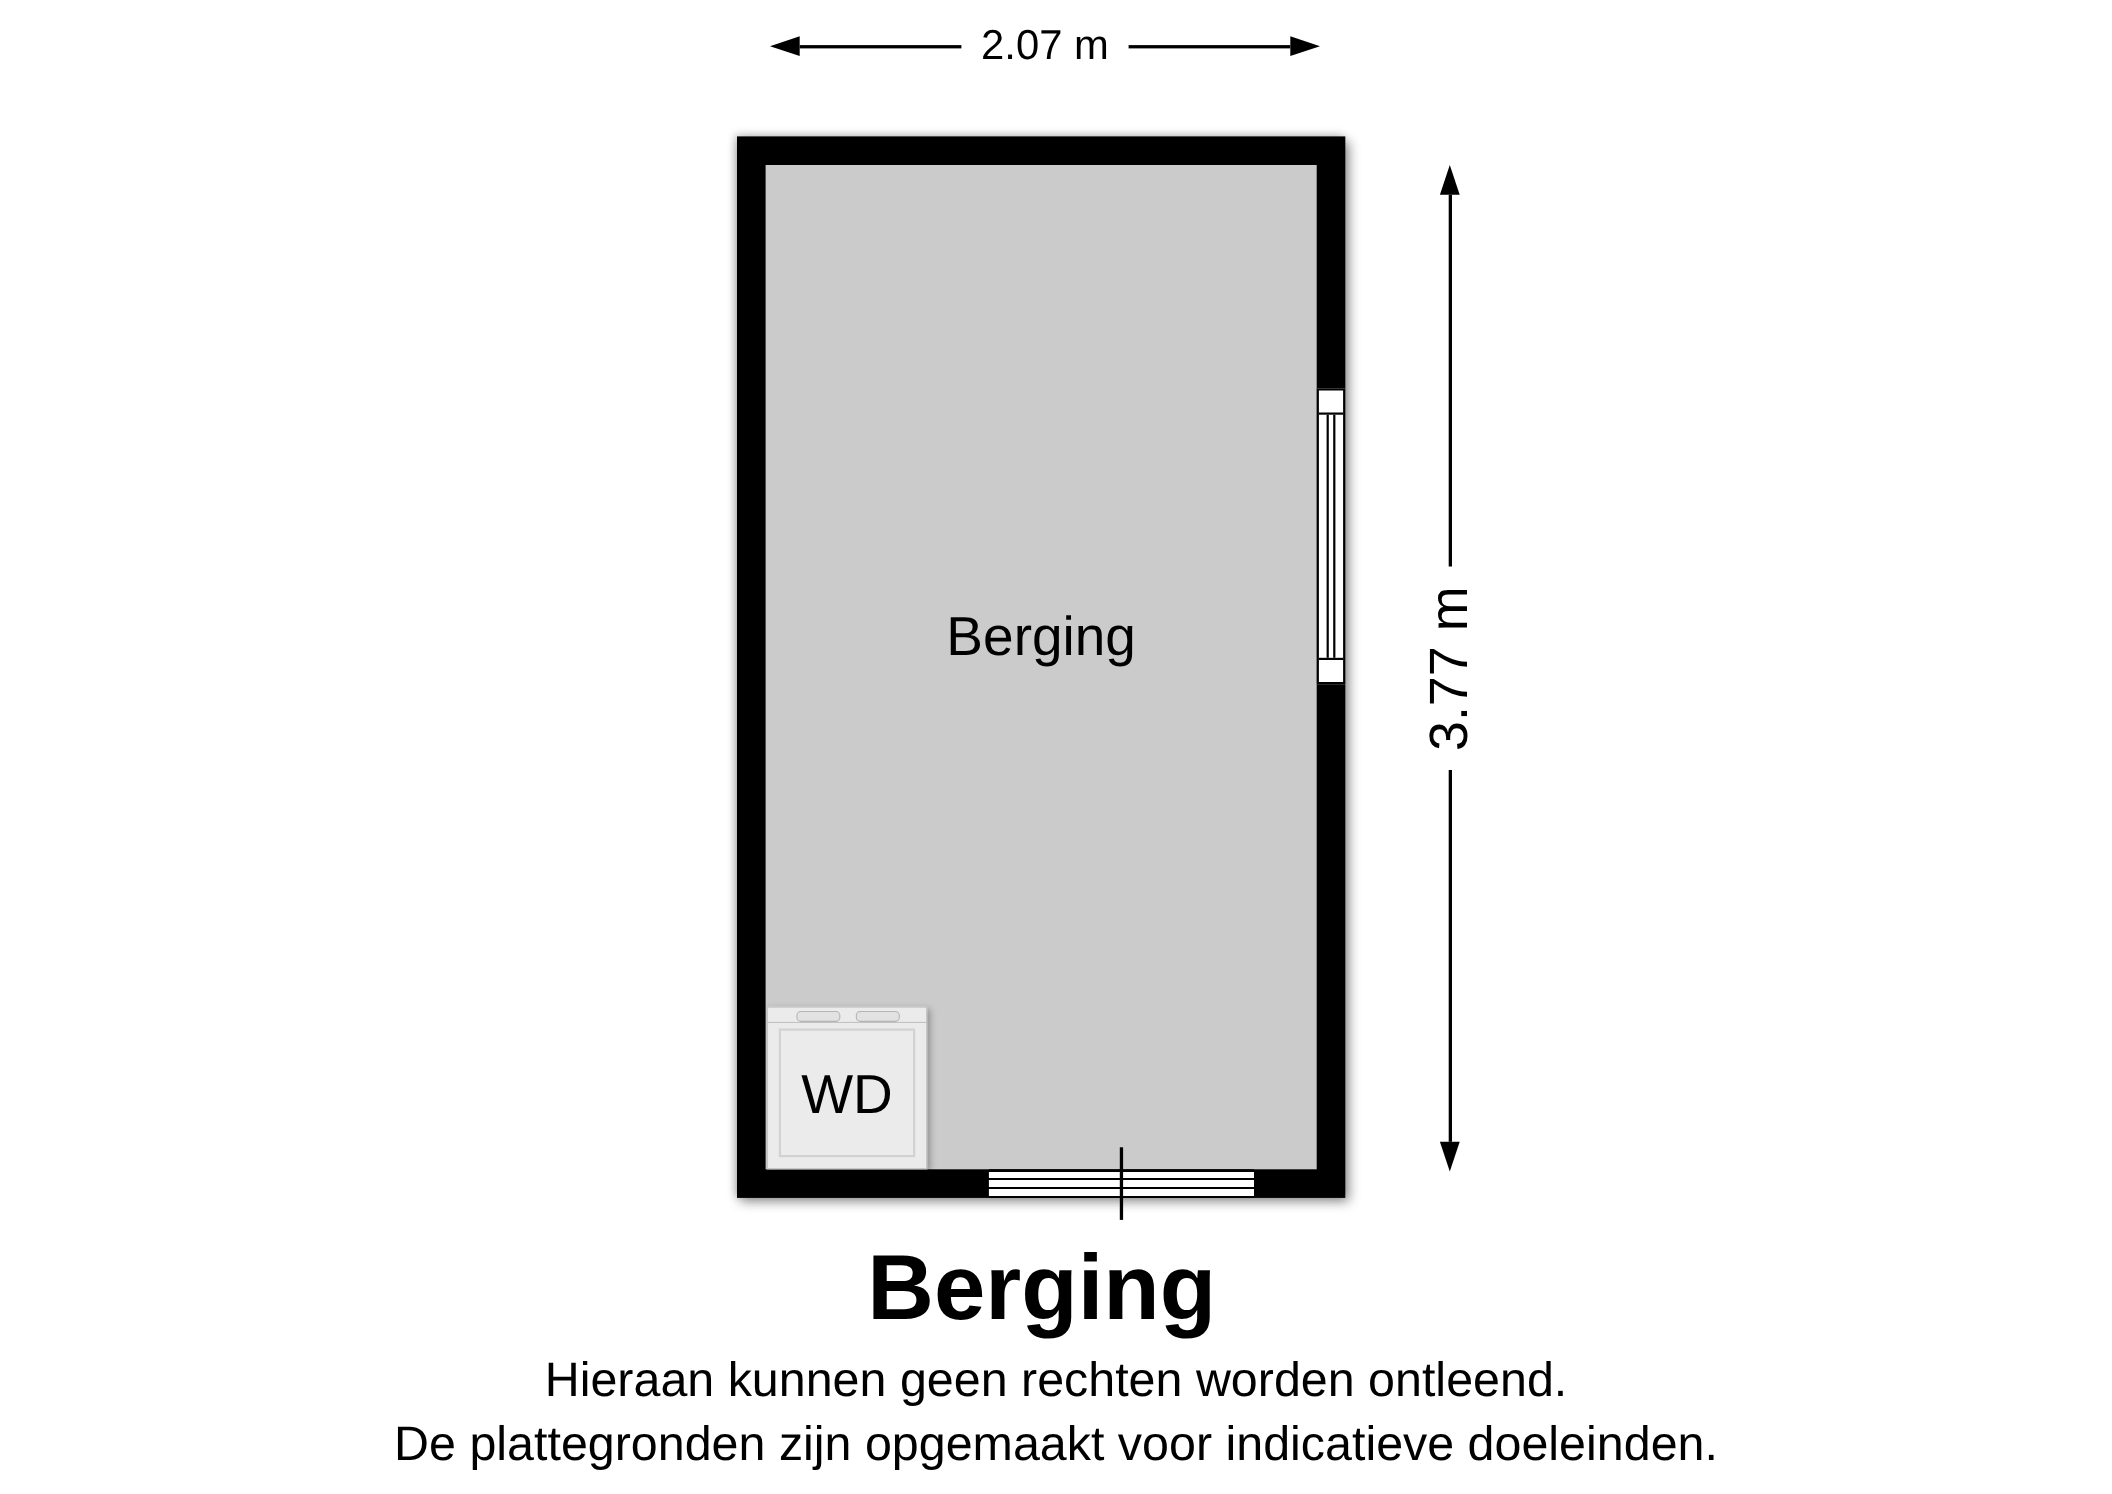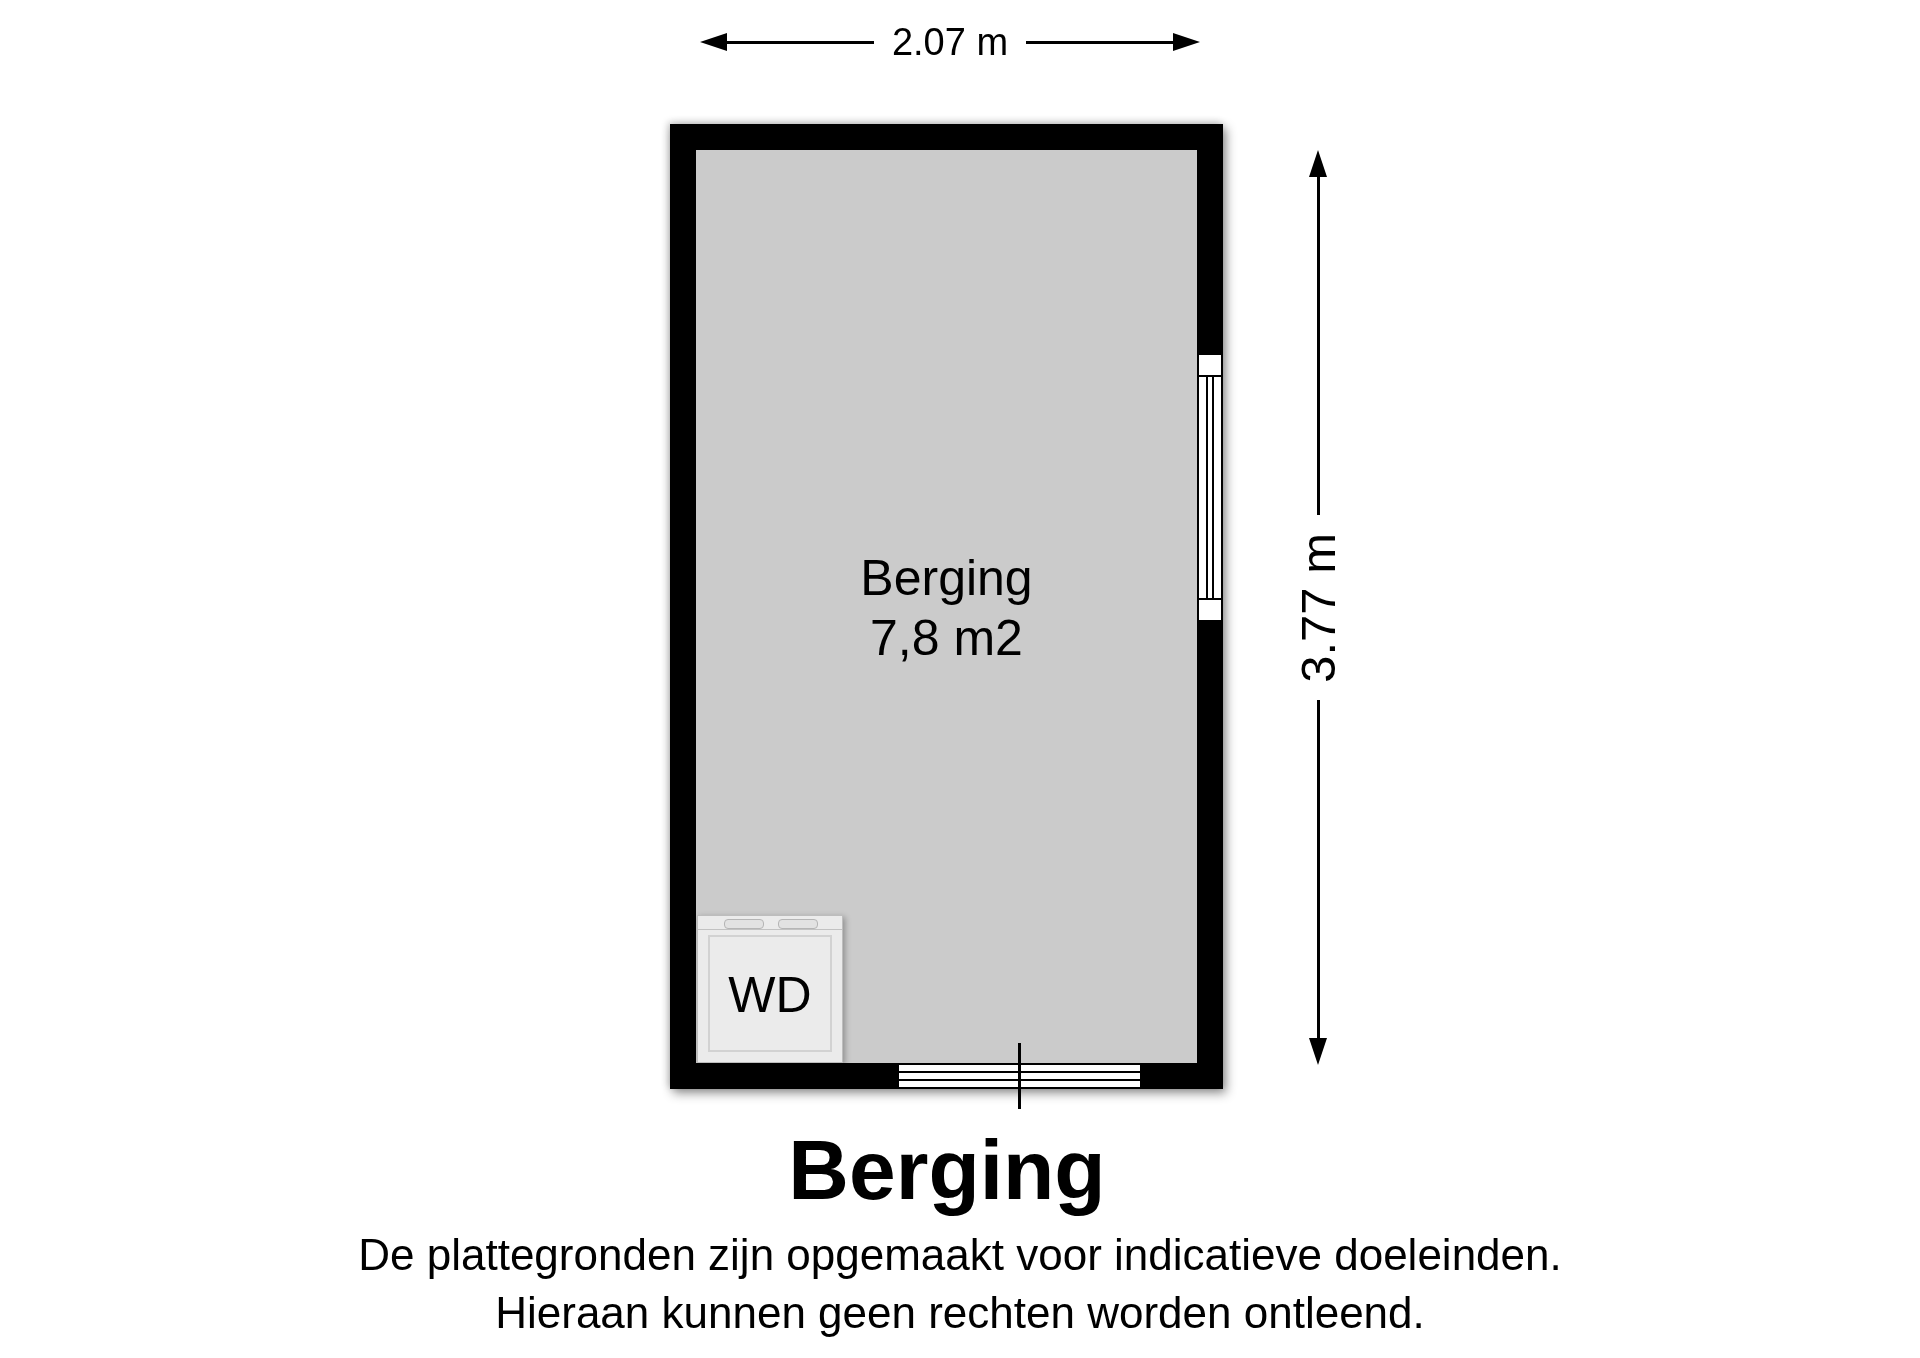--- a/index.html
+++ b/index.html
@@ -177,21 +177,20 @@
   <span class="dlabel">3.77 m</span>
   <span class="dline"></span>
   <span class="ah-down"></span>
 </div>
 
 <div class="plan">
   <div class="floor"></div>
 
   <div class="room-label">
     <div>Berging</div>
-    <div>7,8 m2</div>
   </div>
 
   <div class="window">
     <div class="sill-top"></div>
     <div class="pane1"></div>
     <div class="pane2"></div>
     <div class="sill-bottom"></div>
   </div>
 
   <div class="door"></div>
@@ -202,15 +201,15 @@
       <span class="wd-knob k1"></span>
       <span class="wd-knob k2"></span>
     </div>
     <div class="wd-panel"></div>
     <div class="wd-label">WD</div>
   </div>
 </div>
 
 <div class="plan-title">Berging</div>
 <div class="disclaimer">
+  <div>Hieraan kunnen geen rechten worden ontleend.</div>
   <div>De plattegronden zijn opgemaakt voor indicatieve doeleinden.</div>
-  <div>Hieraan kunnen geen rechten worden ontleend.</div>
 </div>
 
 </body></html>

